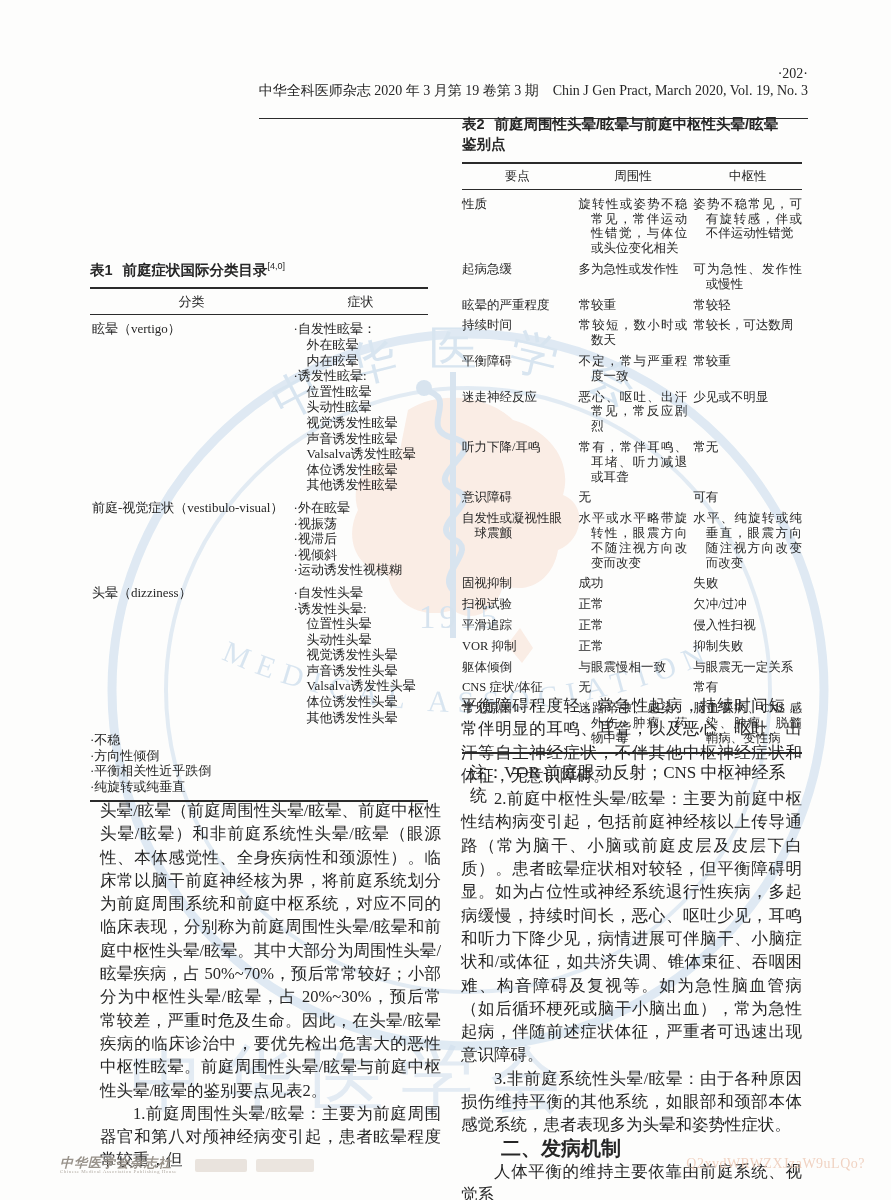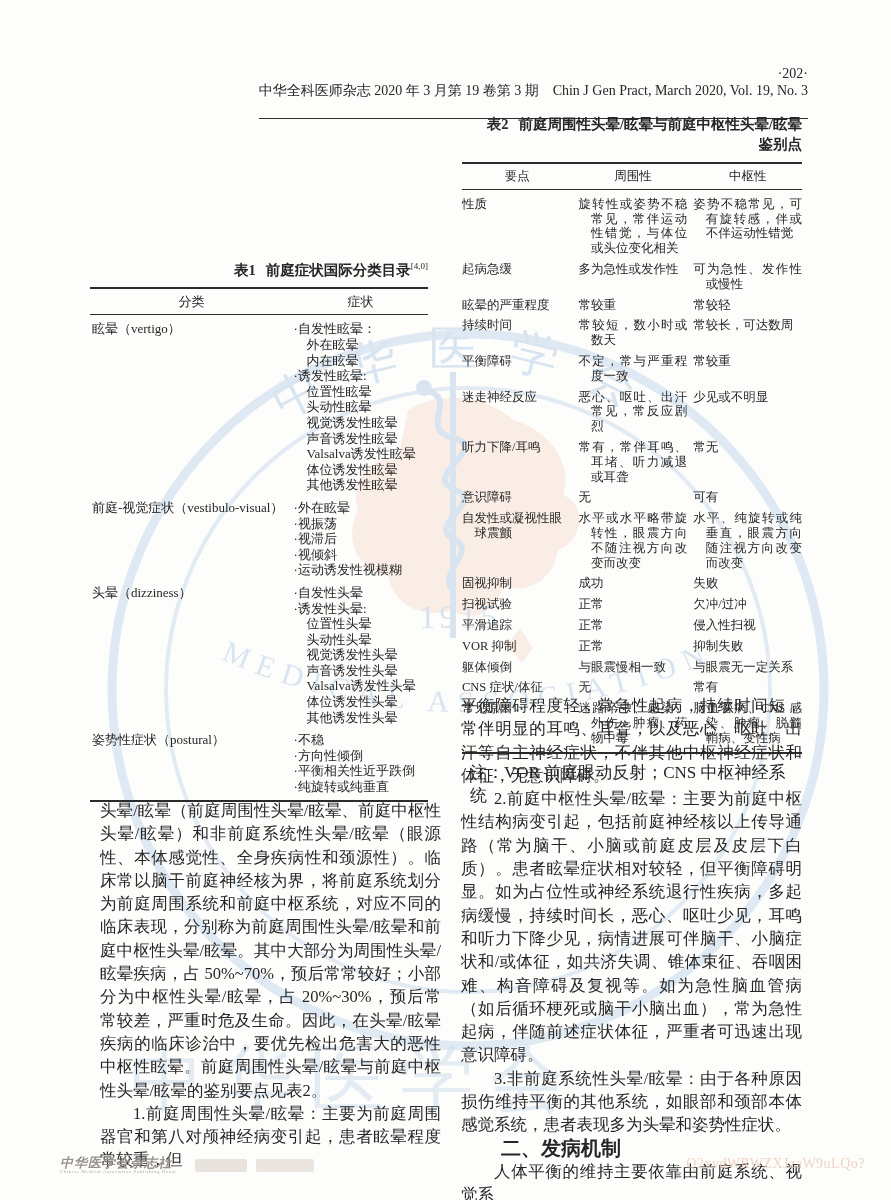--- a/index.html
+++ b/index.html
@@ -14,21 +14,21 @@
     position:absolute;left:130px;top:1030px;z-index:0;pointer-events:none;
     font-size:74px;letter-spacing:16px;color:#cfdeed;opacity:.55;
     font-family:"Liberation Serif","DejaVu Serif",serif;
   }
   .content{position:relative;z-index:1;}
   
   .page-header{position:absolute;left:90px;top:66px;width:718px;display:flex;align-items:flex-end;font-size:14px;flex-direction:column;}
   .pagenum{flex:0 0 auto;}
   .journal{flex:1 1 auto;text-align:right;border-bottom:1.5px solid #2c2c2c;padding-bottom:18px;margin-left:150px;white-space:nowrap;}
   
-  .t-title{font-weight:bold;text-align:right;font-size:14.5px;line-height:20px;font-family:Liberation Serif, serif;}
+  .t-title{font-weight:bold;text-align:left;font-size:14.5px;line-height:20px;font-family:Liberation Sans, sans-serif;}
   .t-title sup{font-size:9px;font-weight:normal;}
   .t-label{margin-right:10px;}
   
   .table1{position:absolute;left:90px;top:256px;width:338px;}
   .t1-grid{margin-top:7px;border-top:2px solid #2b2b2b;border-bottom:2px solid #2b2b2b;font-size:13px;line-height:15.6px;}
   .t1-head{display:flex;border-bottom:1.2px solid #2b2b2b;padding:5px 0;}
   .t1-h-cat{width:60%;text-align:center;}
   .t1-h-sym{width:40%;text-align:center;}
   .t1-body{padding:6px 0 5px 0;}
   .t1-row{display:flex;margin-bottom:7px;}
@@ -149,21 +149,20 @@
                 <div class="t1-line lvl2">位置性头晕</div>
                 <div class="t1-line lvl2">头动性头晕</div>
                 <div class="t1-line lvl2">视觉诱发性头晕</div>
                 <div class="t1-line lvl2">声音诱发性头晕</div>
                 <div class="t1-line lvl2">Valsalva诱发性头晕</div>
                 <div class="t1-line lvl2">体位诱发性头晕</div>
                 <div class="t1-line lvl2">其他诱发性头晕</div>
               </div>
             </div>
             <div class="t1-row">
-              <div class="t1-cat">姿势性症状（postural）</div>
               <div class="t1-sym">
                 <div class="t1-line lvl1">·不稳</div>
                 <div class="t1-line lvl1">·方向性倾倒</div>
                 <div class="t1-line lvl1">·平衡相关性近乎跌倒</div>
                 <div class="t1-line lvl1">·纯旋转或纯垂直</div>
               </div>
             </div>
           </div>
       </div>
     </section>

